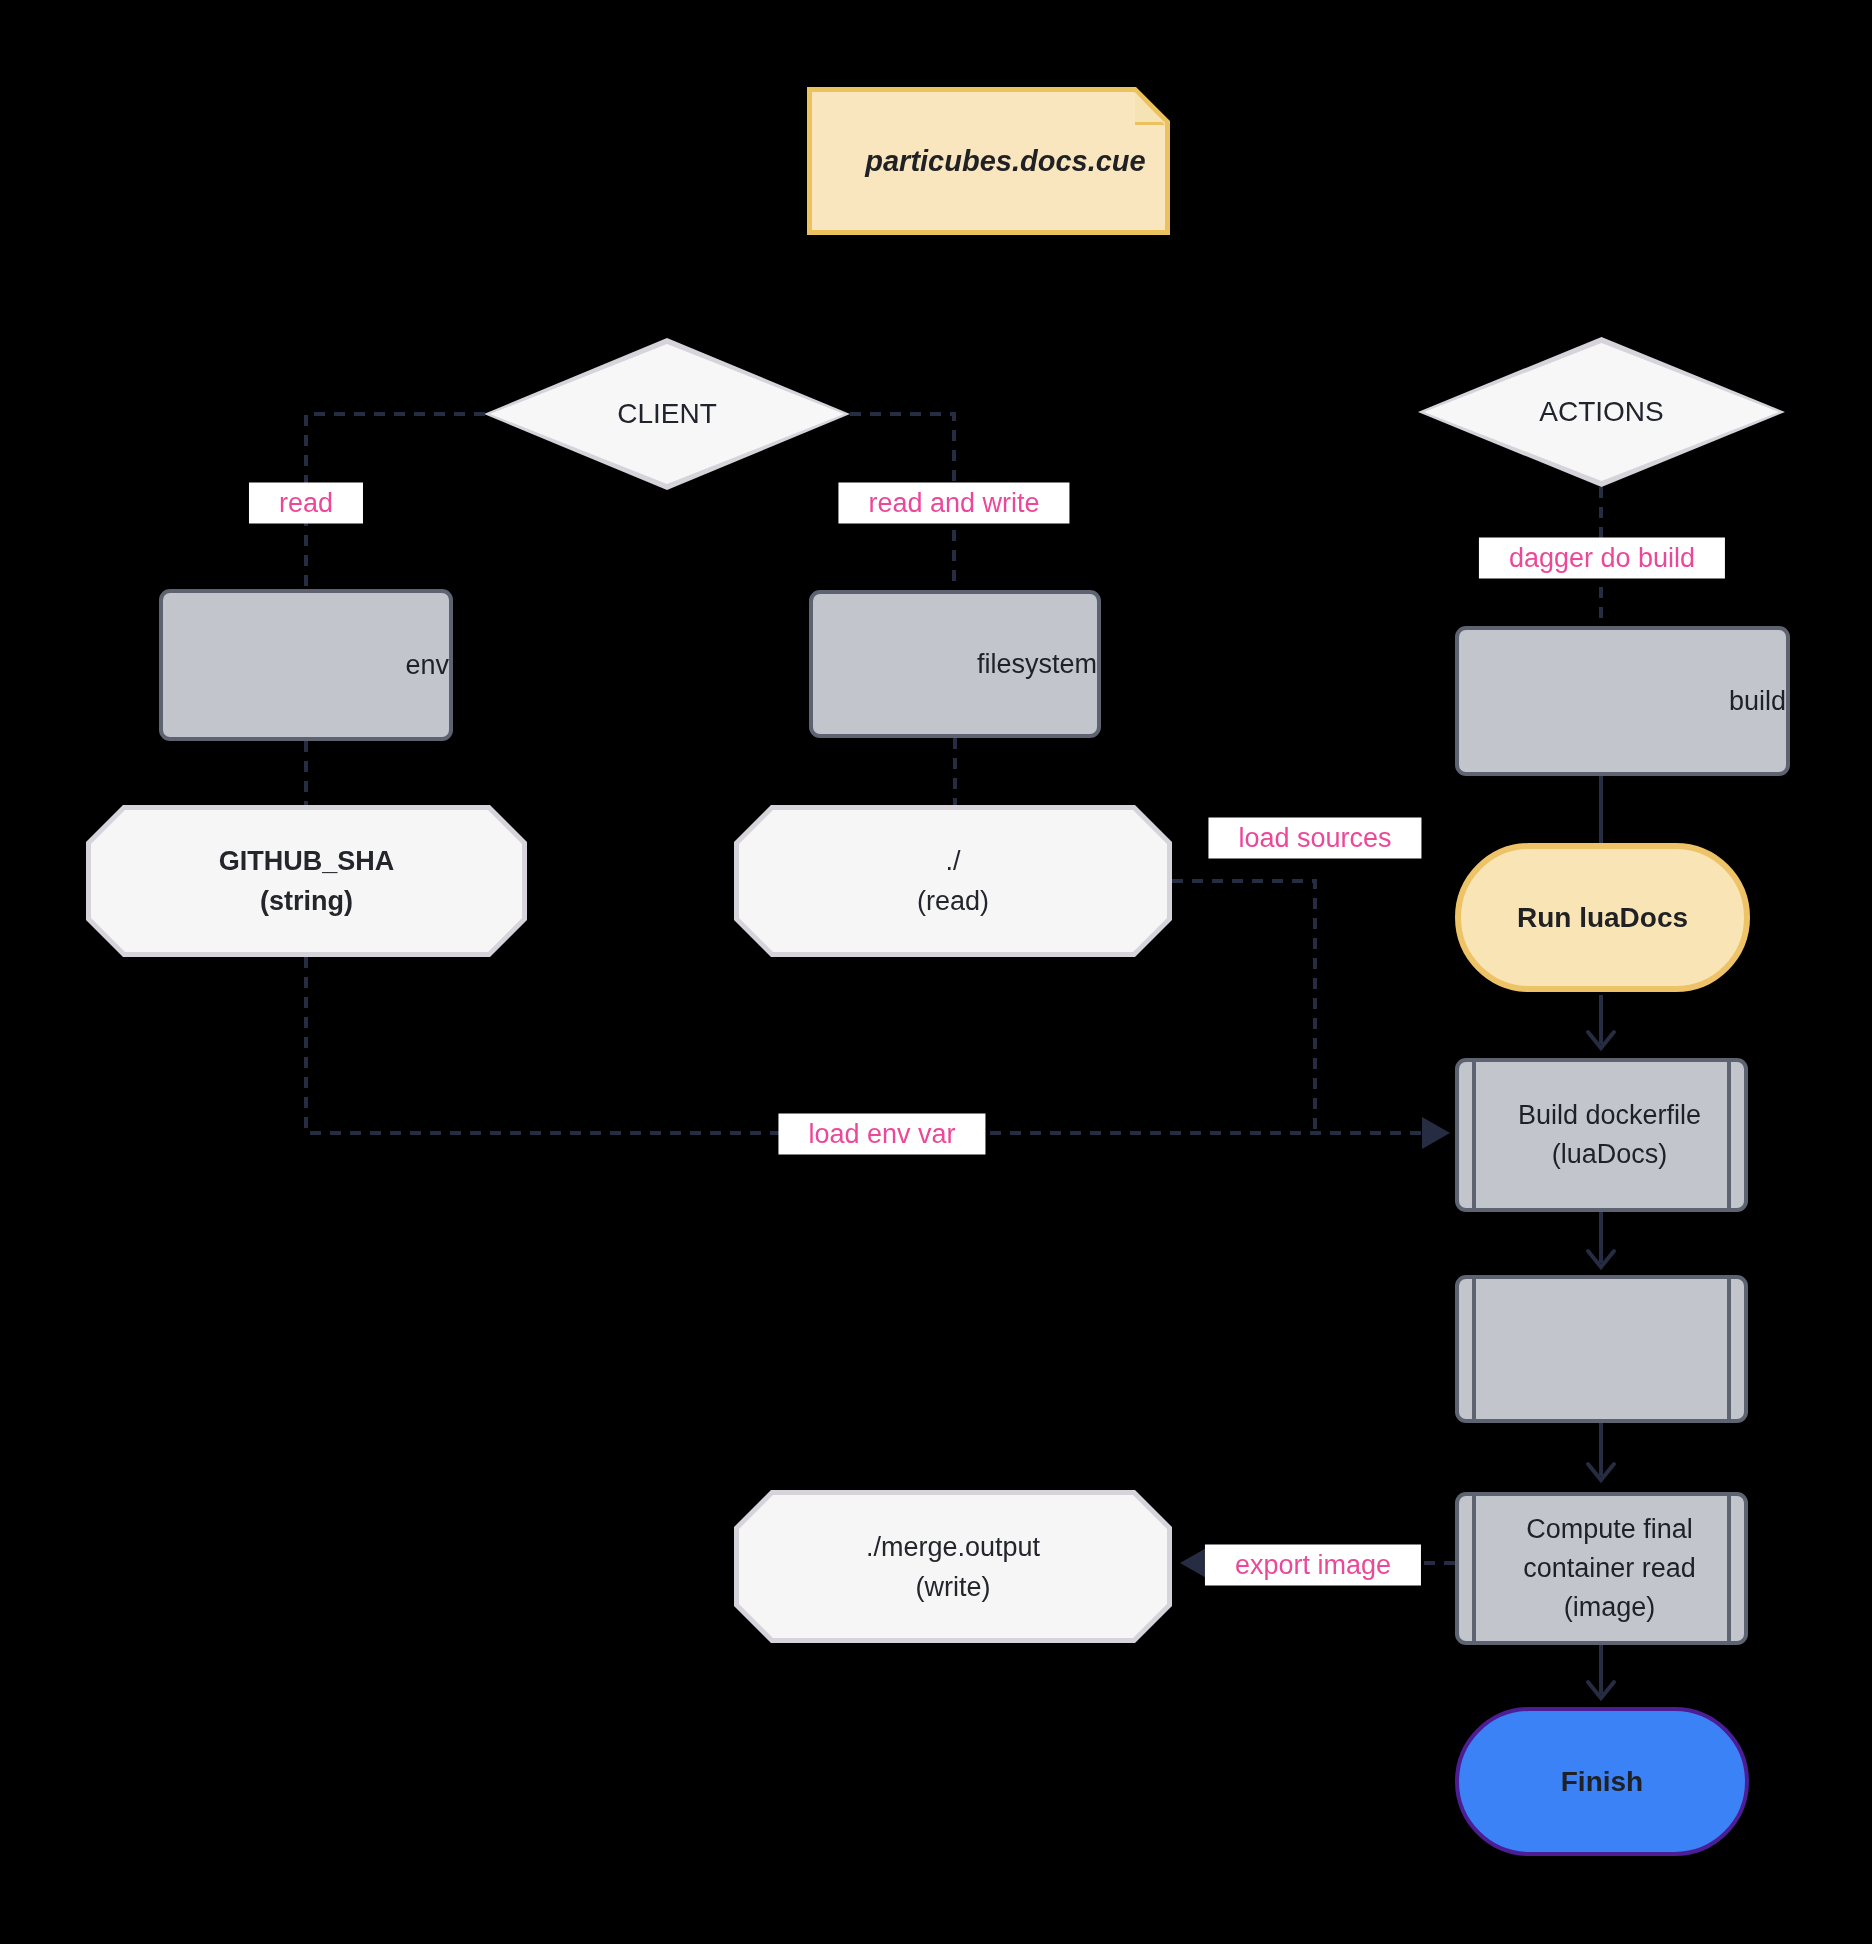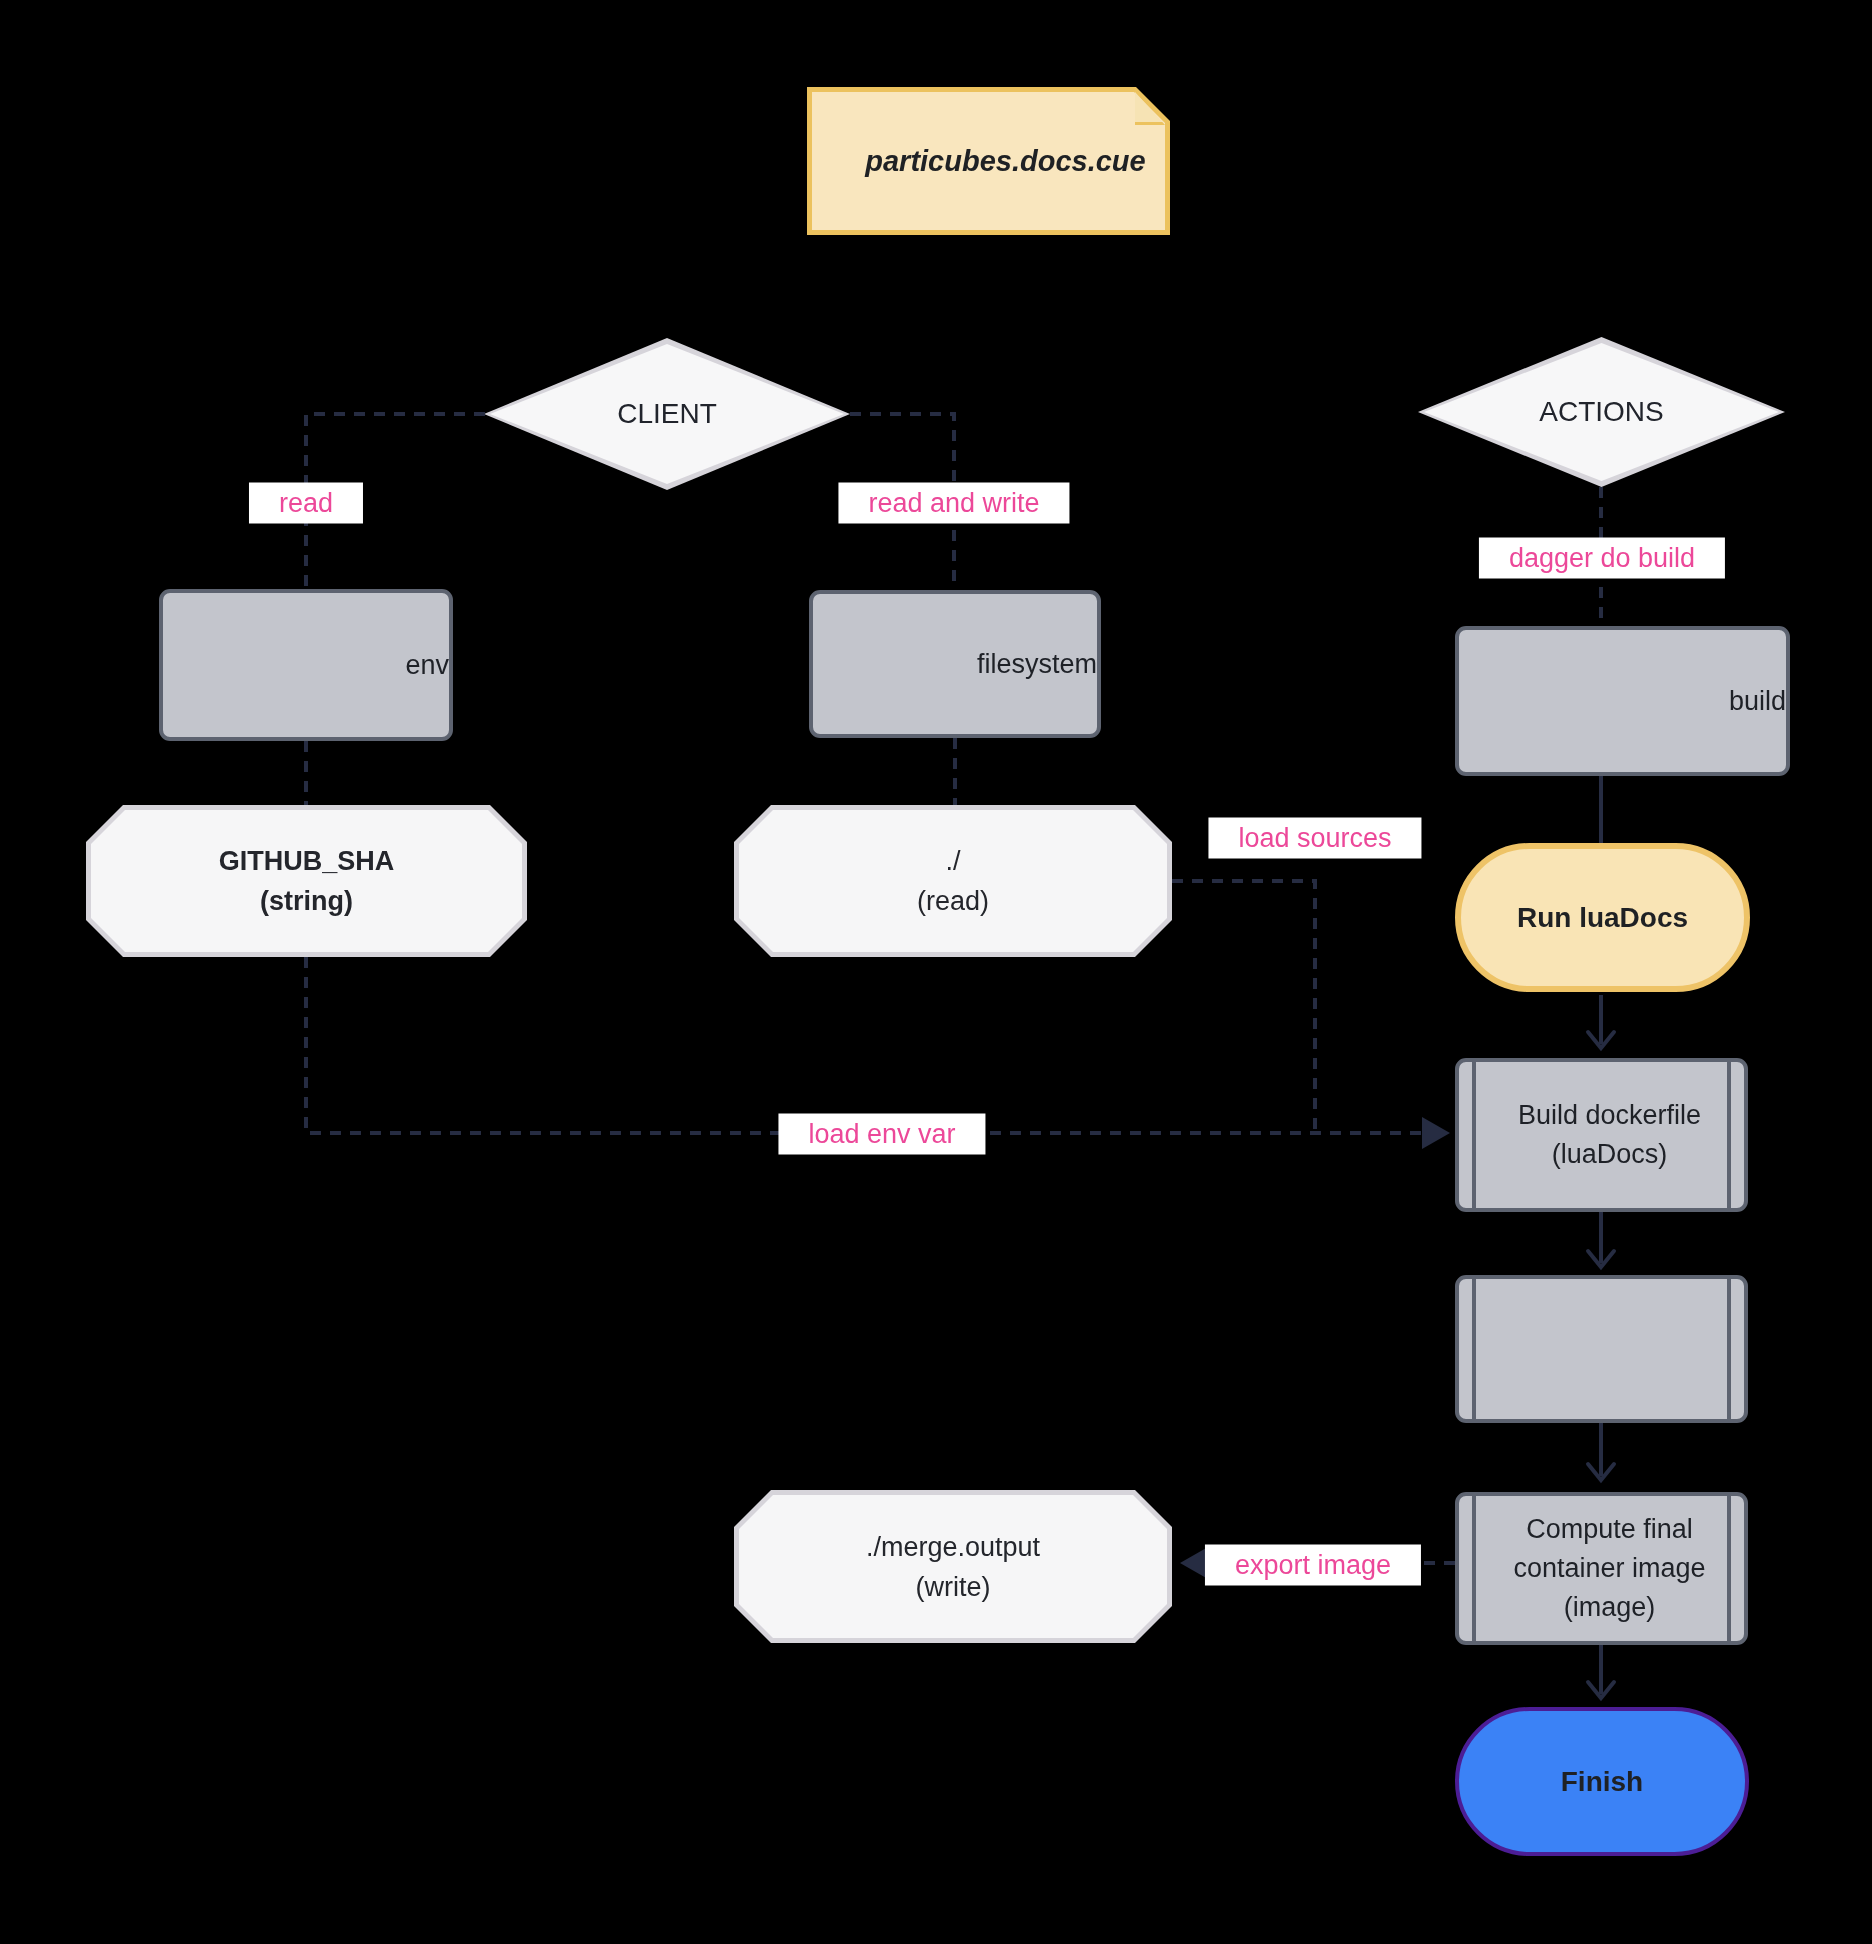--- a/index.html
+++ b/index.html
@@ -141,21 +141,21 @@
 <div class="abs node sub" style="left:1455px;top:1275px;width:293px;height:148px;">
   <div class="bar-l"></div>
   <div class="bar-r"></div>
 </div>
 
 <div class="abs node sub" style="left:1455px;top:1492px;width:293px;height:153px;">
   <div class="bar-l"></div>
   <div class="bar-r"></div>
   <div class="gbox-text">
     <div>Compute final</div>
-    <div>container image</div>
+    <div>container read</div>
     <div>(image)</div>
   </div>
 </div>
 
 <div class="abs node stadium stadium-green" style="left:1455px;top:1707px;width:294px;height:149px;">
   <span class="stadium-text">Finish</span>
 </div>
 
 <svg class="edges" width="1872" height="1944" viewBox="0 0 1872 1944">
   <g stroke="#262c42" stroke-width="4" fill="none">

